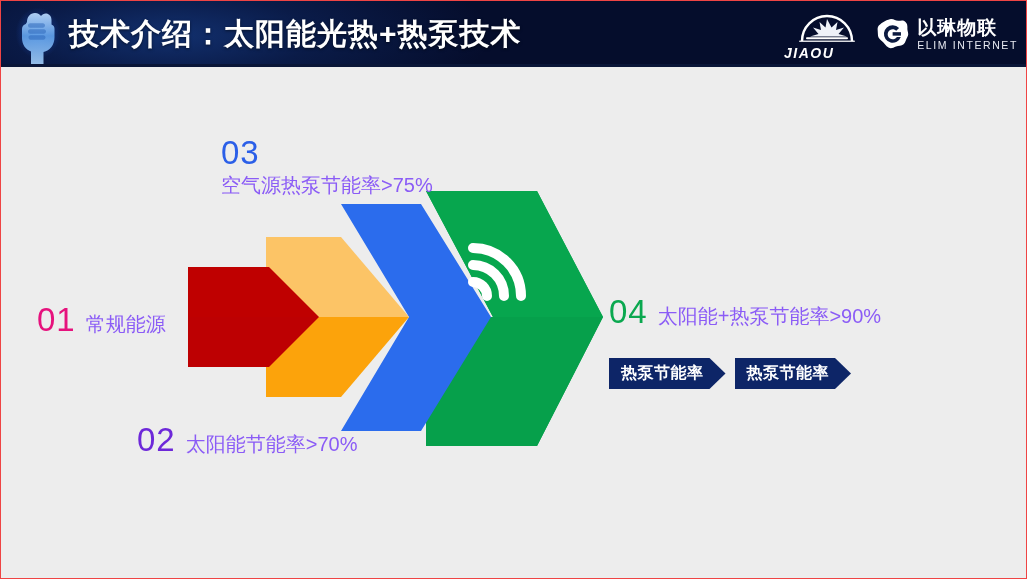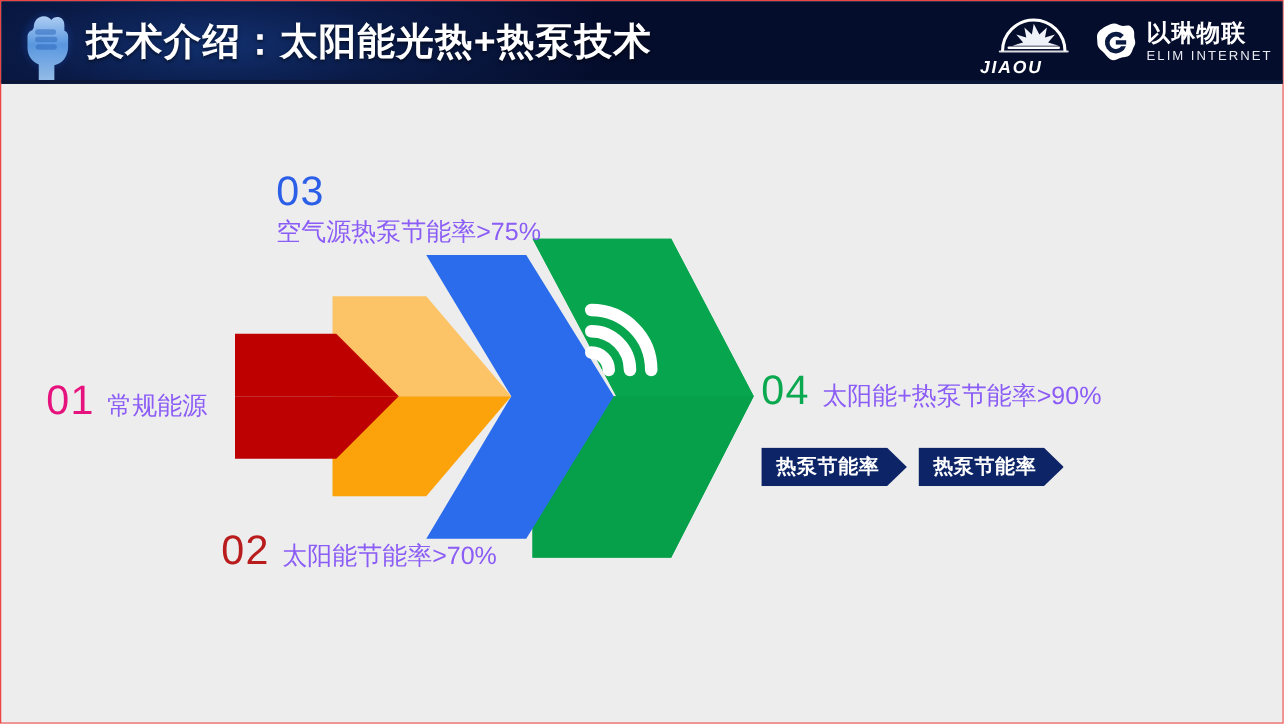--- a/index.html
+++ b/index.html
@@ -131,21 +131,21 @@
     letter-spacing: 1px;
   }
   .step-text {
     font-size: 20px;
     color: #8b5cf6;
     margin-left: 10px;
   }
   #step-01 { left: 36px; top: 300px; }
   #step-01 .step-num { color: #e6127d; }
   #step-02 { left: 136px; top: 420px; }
-  #step-02 .step-num { color: #b91c1c; margin-left: 40px; }
+  #step-02 .step-num { color: #6d28d9; }
   #step-03 { left: 210px; top: 133px; flex-direction: column; }
   #step-03 .step-num { color: #2b5fe8; }
   #step-04 { left: 608px; top: 292px; }
   #step-04 .step-num { color: #0aa84f; text-align: center; }
 
   
   .badges {
     position: absolute;
     left: 608px;
     top: 357px;

